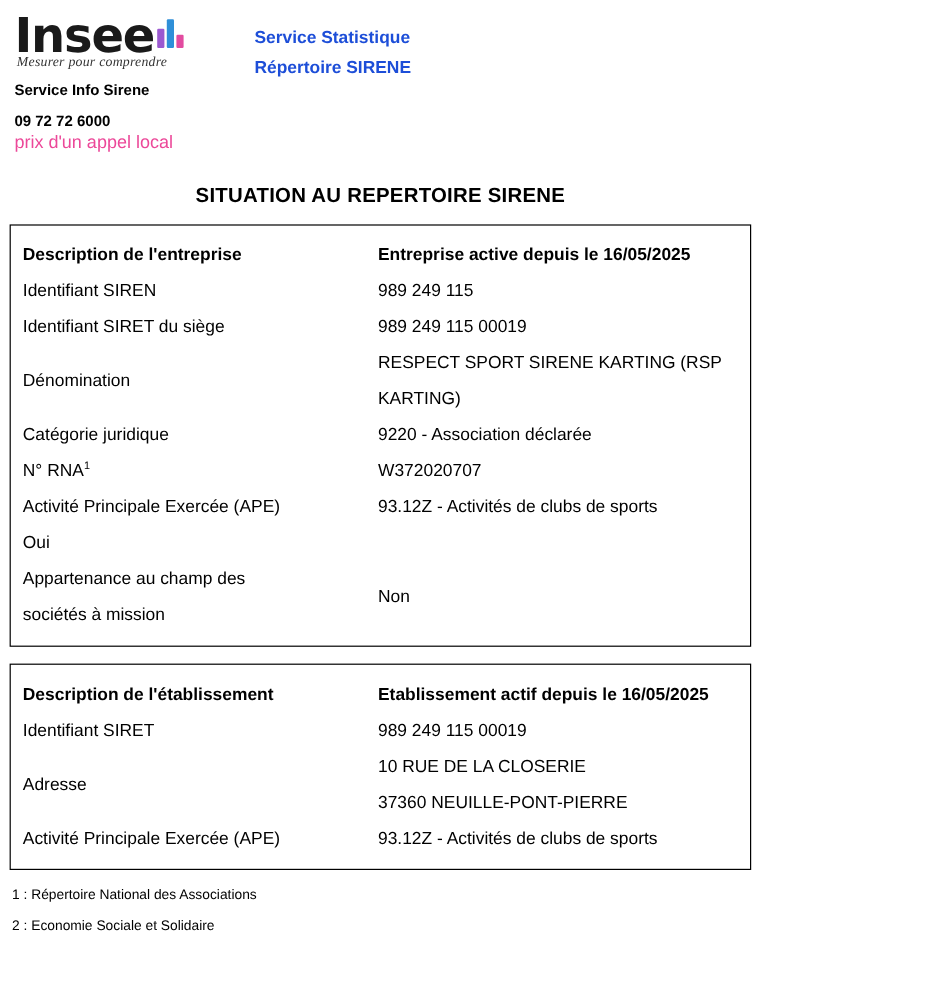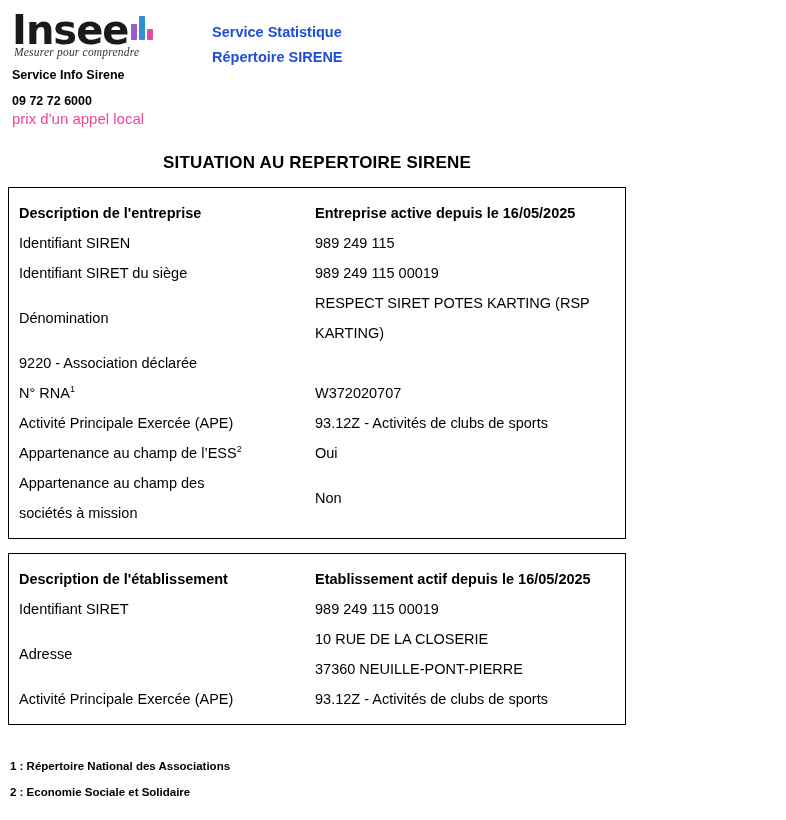--- a/index.html
+++ b/index.html
@@ -146,23 +146,22 @@
   .value .v2 { display: block; }
 
   sup {
     font-size: 9px;
     vertical-align: super;
     line-height: 0;
   }
 
   
   .footnotes {
-    margin-top: 28px;
+    margin-top: 8px;
     padding-left: 2px;
-    font-weight: bold;
   }
   .footnotes div {
     font-size: 11.5px;
     line-height: 26px;
     color: #000000;
   }
 </style>
 </head>
 <body>
 
@@ -203,39 +202,39 @@
       <div class="value">989 249 115</div>
     </div>
 
     <div class="row">
       <div class="label">Identifiant SIRET du siège</div>
       <div class="value">989 249 115 00019</div>
     </div>
 
     <div class="row">
       <div class="label">Dénomination</div>
-      <div class="value">RESPECT SIRET POTES KARTING (RSP KARTING)</div>
-    </div>
-
-    <div class="row">
+      <div class="value">RESPECT SPORT SIRENE KARTING (RSP KARTING)</div>
+    </div>
+
+    <div class="row">
+      <div class="label">Catégorie juridique</div>
       <div class="value">9220 - Association déclarée</div>
     </div>
 
     <div class="row">
       <div class="label"><span>N° RNA</span><sup>1</sup></div>
       <div class="value">W372020707</div>
     </div>
 
     <div class="row">
       <div class="label">Activité Principale Exercée (APE)</div>
       <div class="value">93.12Z - Activités de clubs de sports</div>
     </div>
 
     <div class="row">
-      <div class="label"><span>Appartenance au champ de l’ESS</span><sup>2</sup></div>
       <div class="value">Oui</div>
     </div>
 
     <div class="row multiline">
       <div class="label">
         <span>Appartenance au champ des</span>
         <span class="l2">sociétés à mission</span>
       </div>
       <div class="value">Non</div>
     </div>

